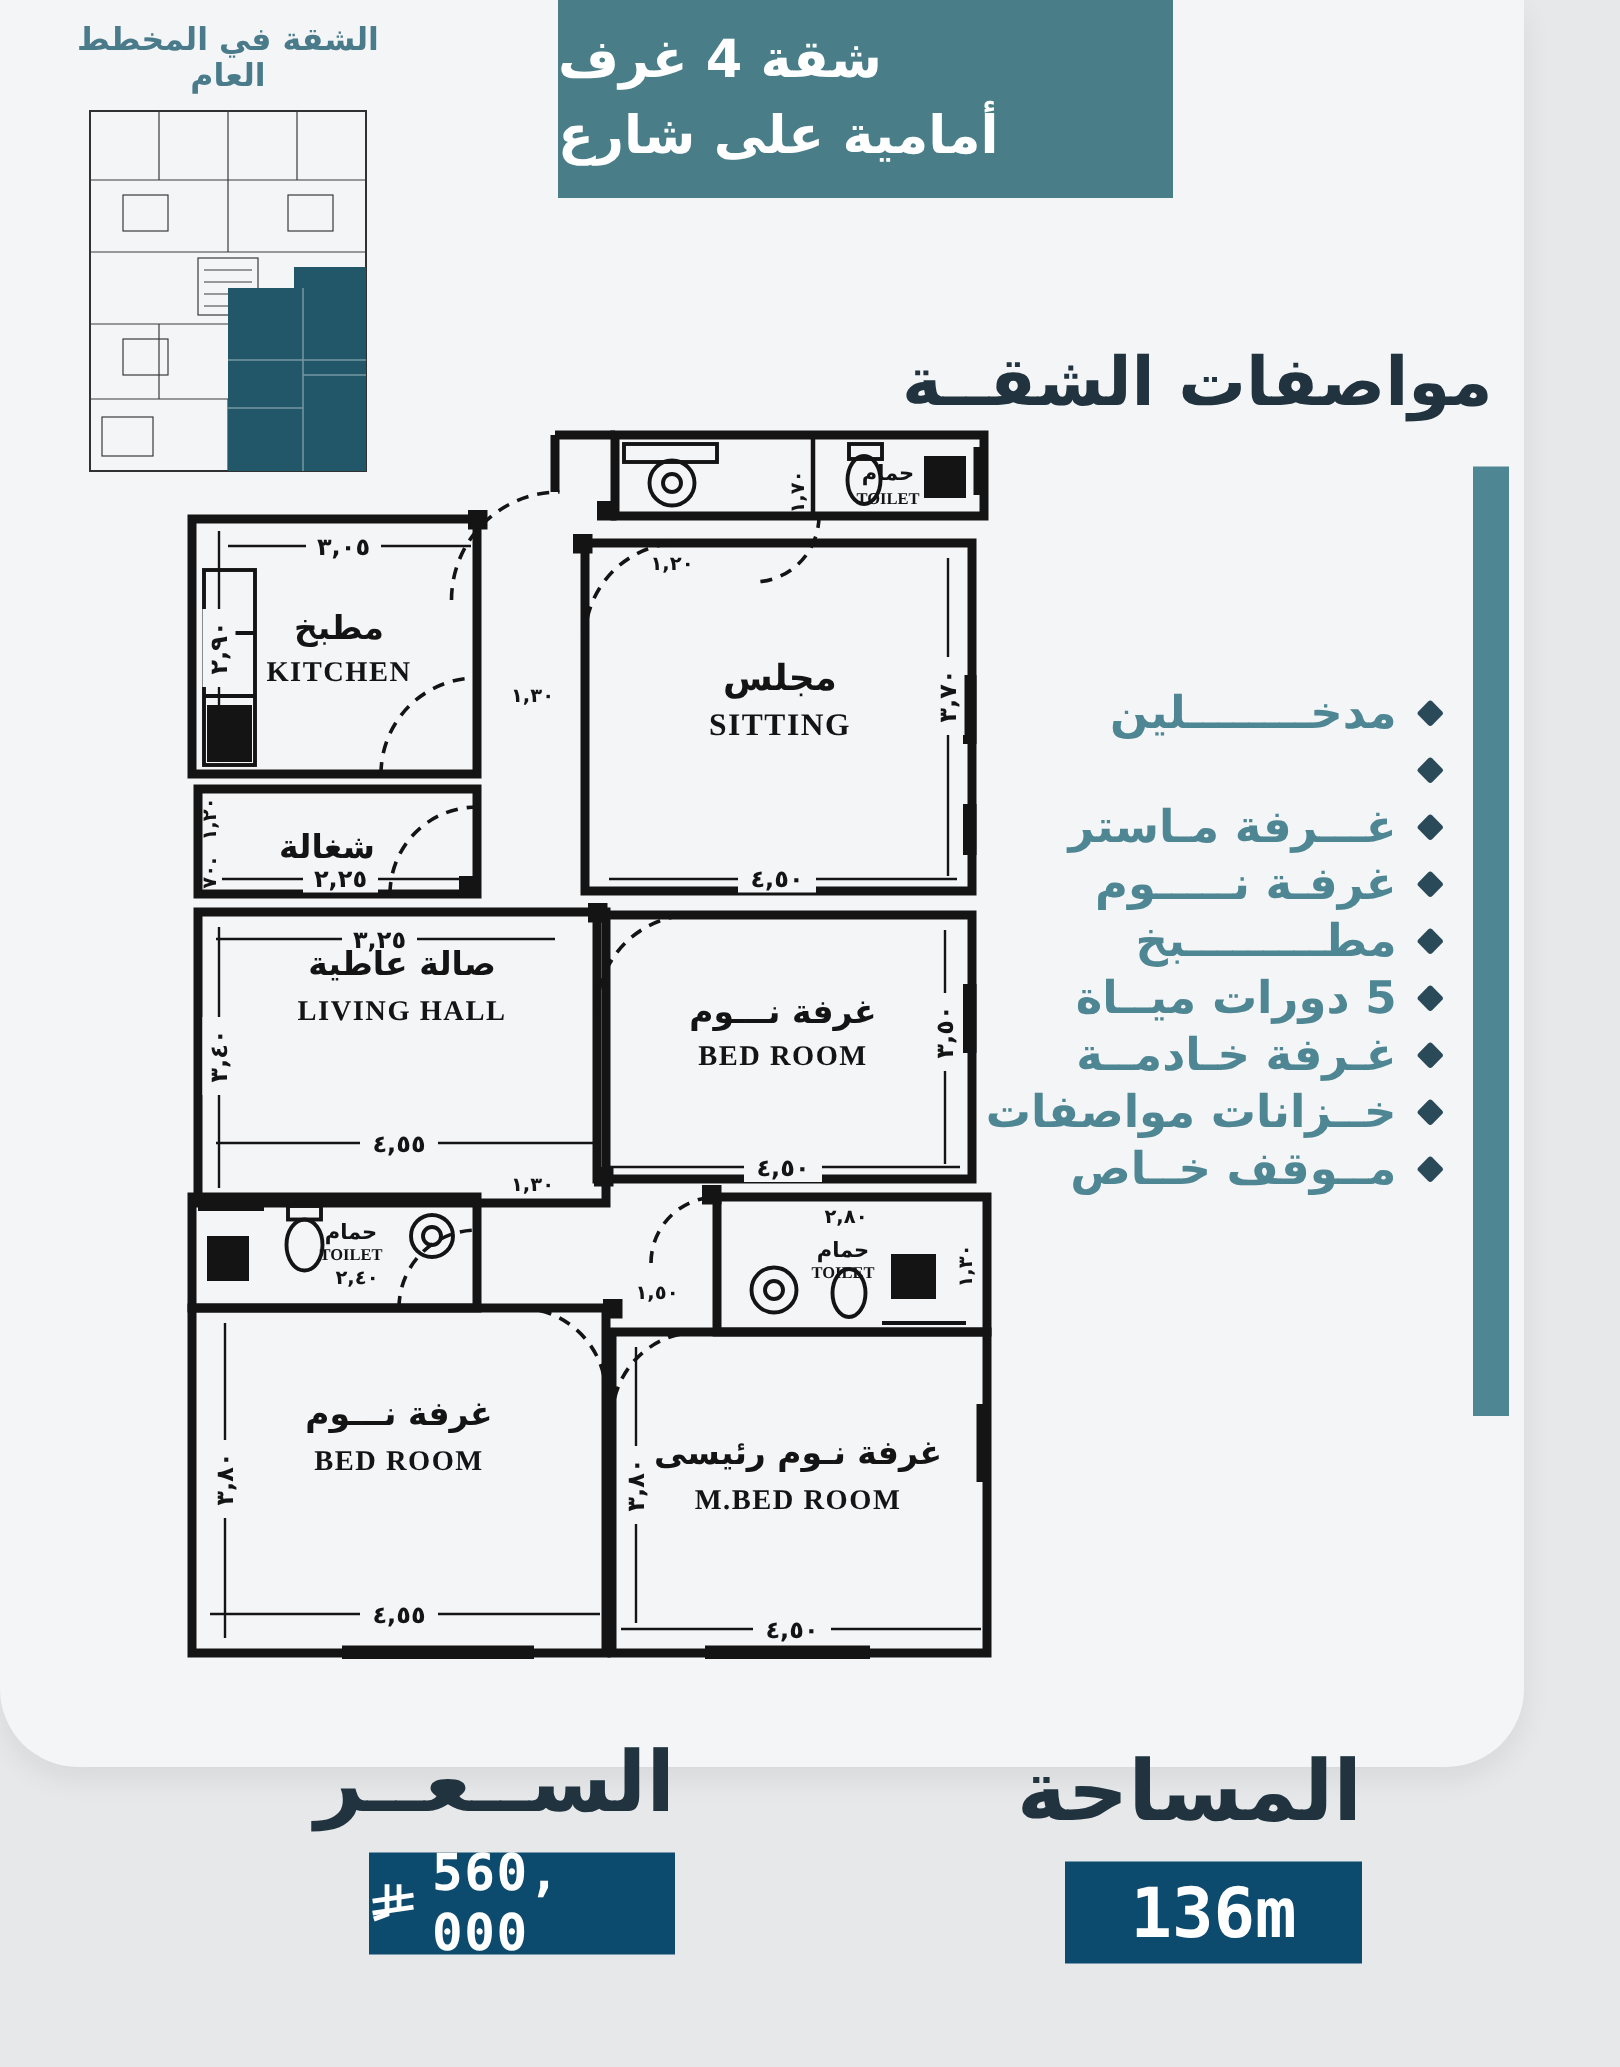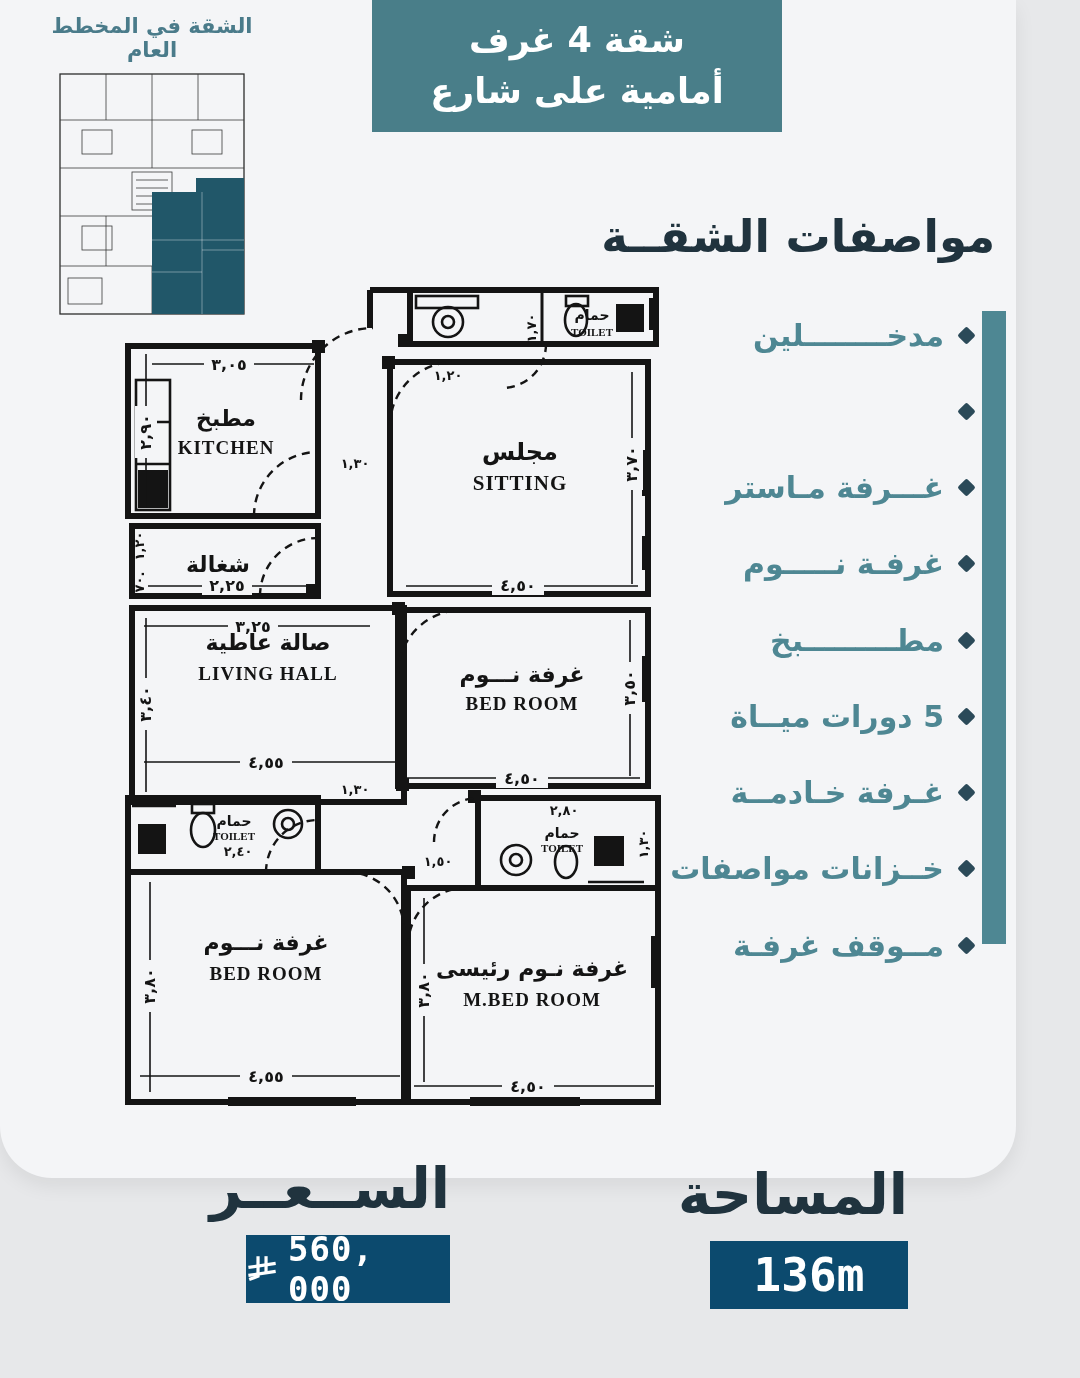--- a/index.html
+++ b/index.html
@@ -16,32 +16,32 @@
   .mini-plan{position:absolute;left:26px;top:14px;width:252px;text-align:center}
   .mini-title{font-size:21px;font-weight:bold;color:#4a7b8a;direction:rtl}
   .mini-plan svg{margin-top:6px}
   .mini-line{fill:none;stroke:#2d2d2d;stroke-width:1.3}
   .mini-thin{fill:none;stroke:#3a3a3a;stroke-width:.8}
   .mini-hl{fill:#215769}
   .mini-hl-line{fill:none;stroke:rgba(255,255,255,.38);stroke-width:1}
   
   .banner{
     position:absolute;left:372px;top:0;width:410px;height:132px;background:#497e89;
-    display:flex;flex-direction:column;justify-content:center;align-items:center;
+    display:flex;flex-direction:column;justify-content:center;align-items:flex-end;
     color:#fff;font-weight:bold;font-size:35px;line-height:1.45;direction:rtl;
   }
   
   .specs-title{
-    position:absolute;left:650px;top:210px;width:345px;margin:0;
+    position:absolute;left:650px;top:228px;width:345px;margin:0;
     font-size:45px;font-weight:bold;color:#20333e;text-align:right;direction:rtl;white-space:nowrap;
   }
   .specs-bar{position:absolute;left:982px;top:311px;width:24px;height:633px;background:#4e8793}
   .specs-list{
-    position:absolute;left:660px;top:303px;width:300px;height:648px;margin:13px;padding:0;
-    list-style:none;display:flex;flex-direction:column;justify-content:space-between;direction:rtl;
+    position:absolute;left:660px;top:303px;width:300px;height:648px;margin:0;padding:0;
+    list-style:none;display:flex;flex-direction:column;justify-content:center;direction:rtl;
   }
   .spec-item{display:flex;align-items:center;gap:16px;height:38px}
   .diamond{width:13px;height:13px;background:#2b4a59;transform:rotate(45deg);border-radius:2px;flex:0 0 auto}
   .spec-text{font-size:30px;font-weight:bold;color:#4e8793;white-space:nowrap}
   
   .floor-plan{position:absolute;left:118px;top:284px}
   .wall{fill:none;stroke:#141414;stroke-width:6}
   .wallthin{fill:none;stroke:#141414;stroke-width:3}
   .fix{fill:none;stroke:#141414;stroke-width:2.6}
   .solid{fill:#141414}
@@ -135,21 +135,21 @@
         <span class="spec-text">غـرفة خـادمــة</span>
       </li>
 
       <li class="spec-item">
         <span class="diamond"></span>
         <span class="spec-text">خــزانات مواصفات</span>
       </li>
 
       <li class="spec-item">
         <span class="diamond"></span>
-        <span class="spec-text">مــوقف غرفـة</span>
+        <span class="spec-text">مــوقف خــاص</span>
       </li>
     </ul>
 
   <svg class="floor-plan" width="565" height="840" viewBox="0 0 565 840">
 
     <g>
       <rect class="wall" x="292" y="6" width="246" height="54"></rect>
       <rect class="wall" x="272" y="78" width="258" height="232"></rect>
       <rect class="wall" x="10" y="62" width="190" height="170"></rect>
       <rect class="wall" x="14" y="242" width="186" height="70"></rect>

